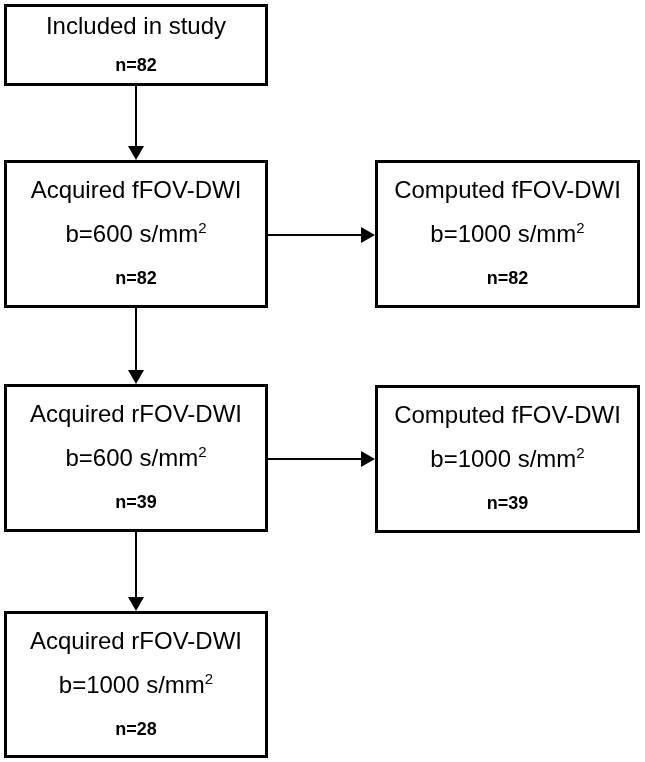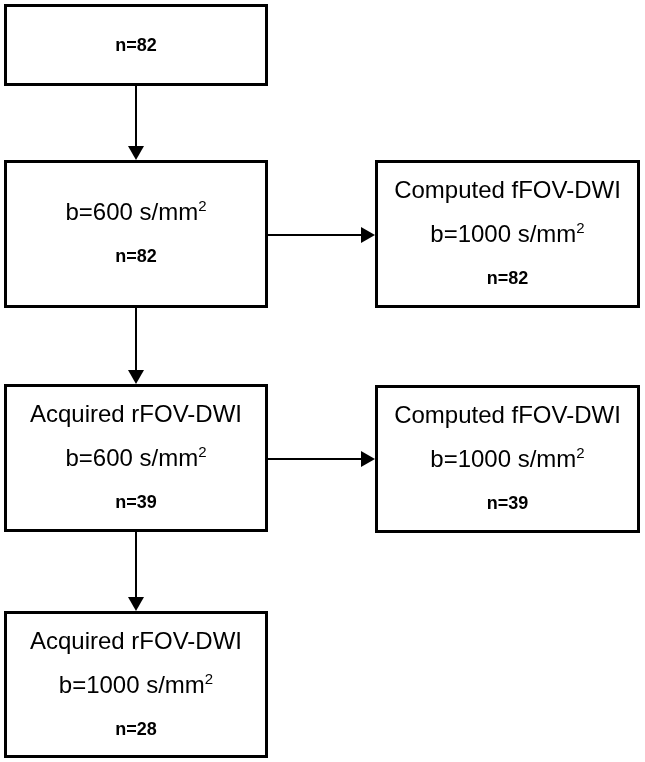--- a/index.html
+++ b/index.html
@@ -76,24 +76,26 @@
     border-bottom: 8px solid transparent;
     border-left: 14px solid #000000;
   }
 </style>
 </head>
 <body>
 
 <div class="canvas">
 
   <div class="box gap2 b-included">
+    <div class="line">Included in study</div>
     <div class="line count">n=82</div>
   </div>
 
   <div class="box gap3 b-acq-f600">
+    <div class="line">Acquired fFOV-DWI</div>
     <div class="line"><span>b=600 s/mm</span><sup>2</sup></div>
     <div class="line count">n=82</div>
   </div>
 
   <div class="box gap3 b-cmp-f1000a">
     <div class="line">Computed fFOV-DWI</div>
     <div class="line"><span>b=1000 s/mm</span><sup>2</sup></div>
     <div class="line count">n=82</div>
   </div>
 

